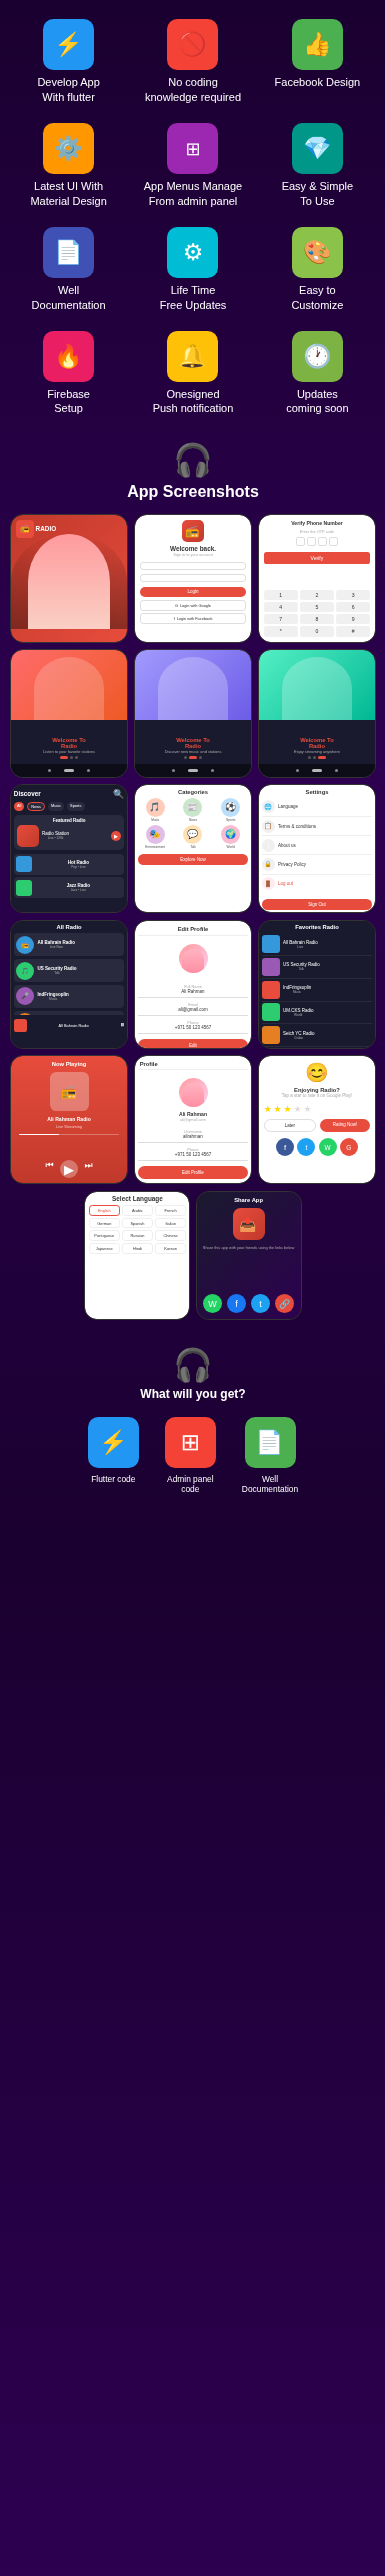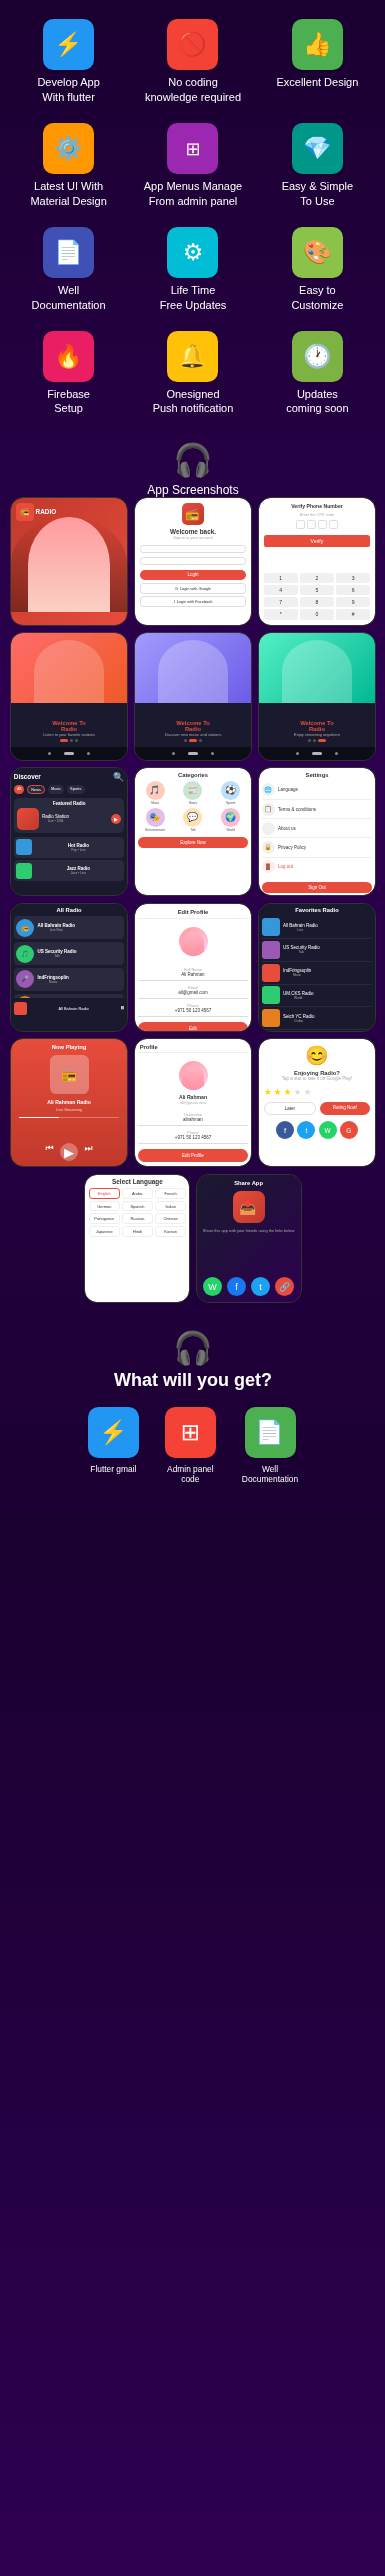--- a/index.html
+++ b/index.html
@@ -61,23 +61,24 @@
     .screenshots-section {
       padding: 13px 9.6px;
       text-align: center;
     }
     .section-icon {
       font-size: 32px;
       margin-bottom: 3.2px;
       display: block;
     }
     .section-title {
-      font-size: 12px;
-      color: #fff;
-      font-weight: normal;
+      font-size: 16px;
+      color: #fff;
+      margin-bottom: 13px;
+      font-weight: bold;
     }
 
     
     .phones-grid {
       display: grid;
       grid-template-columns: repeat(3, 1fr);
       gap: 5.1px;
       margin-bottom: 6.4px;
     }
     .phone-mockup {
@@ -654,21 +655,21 @@
     .share-btn-blue { background: #1877F2; }
     .share-btn-sky { background: #1DA1F2; }
     .share-btn-red { background: #e74c3c; }
 
     
     .bottom-section {
       padding: 13px 9.6px;
       text-align: center;
     }
     .bottom-section .section-title {
-      font-size: 18px;
+      font-size: 12px;
       color: #fff;
       margin-bottom: 16px;
       font-weight: bold;
     }
     .bottom-icons {
       display: flex;
       justify-content: center;
       gap: 26px;
     }
     .bottom-icon-item {
@@ -793,21 +794,21 @@
       <span class="feature-label">Develop App<br>With flutter</span>
     </div>
 
     <div class="feature-item">
       <div class="feature-icon ic-red">🚫</div>
       <span class="feature-label">No coding<br>knowledge required</span>
     </div>
 
     <div class="feature-item">
       <div class="feature-icon ic-green">👍</div>
-      <span class="feature-label">Excellent Design</span>
+      <span class="feature-label">Facebook Design</span>
     </div>
 
     <div class="feature-item">
       <div class="feature-icon ic-orange">⚙️</div>
       <span class="feature-label">Latest UI With<br>Material Design</span>
     </div>
 
     <div class="feature-item">
       <div class="feature-icon ic-purple" style="font-size:18px;">⊞</div>
       <span class="feature-label">App Menus Manage<br>From admin panel</span>
@@ -1364,21 +1365,21 @@
 </div>
 
 <div class="bottom-section">
   <span class="section-icon">🎧</span>
   <div class="section-title">What will you get?</div>
 
   <div class="bottom-icons">
 
     <div class="bottom-icon-item">
       <div class="bottom-icon ic-blue">⚡</div>
-      <span class="bottom-label">Flutter gmail</span>
+      <span class="bottom-label">Flutter code</span>
     </div>
 
     <div class="bottom-icon-item">
       <div class="bottom-icon ic-red">⊞</div>
       <span class="bottom-label">Admin panel<br>code</span>
     </div>
 
     <div class="bottom-icon-item">
       <div class="bottom-icon ic-green">📄</div>
       <span class="bottom-label">Well<br>Documentation</span>

